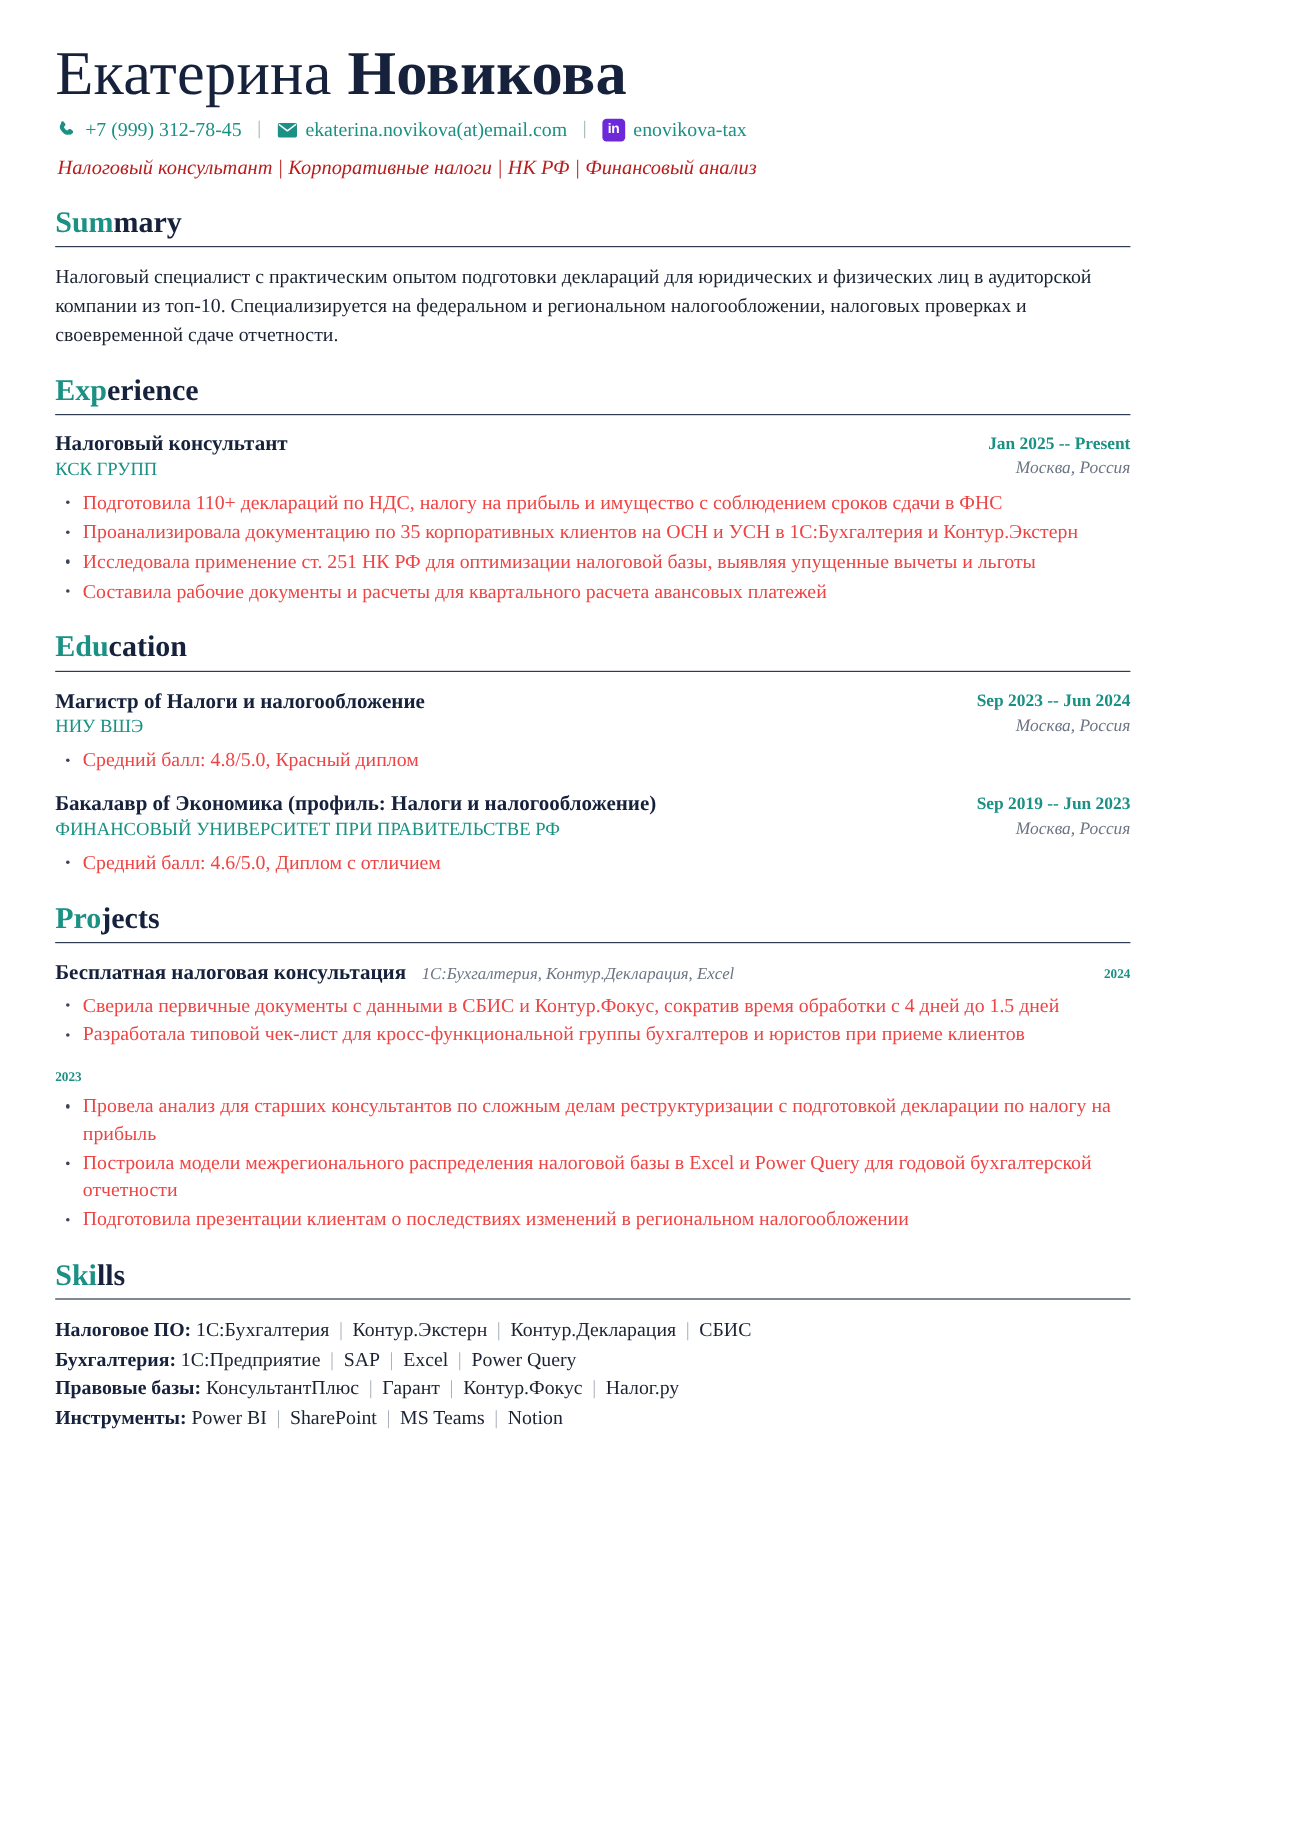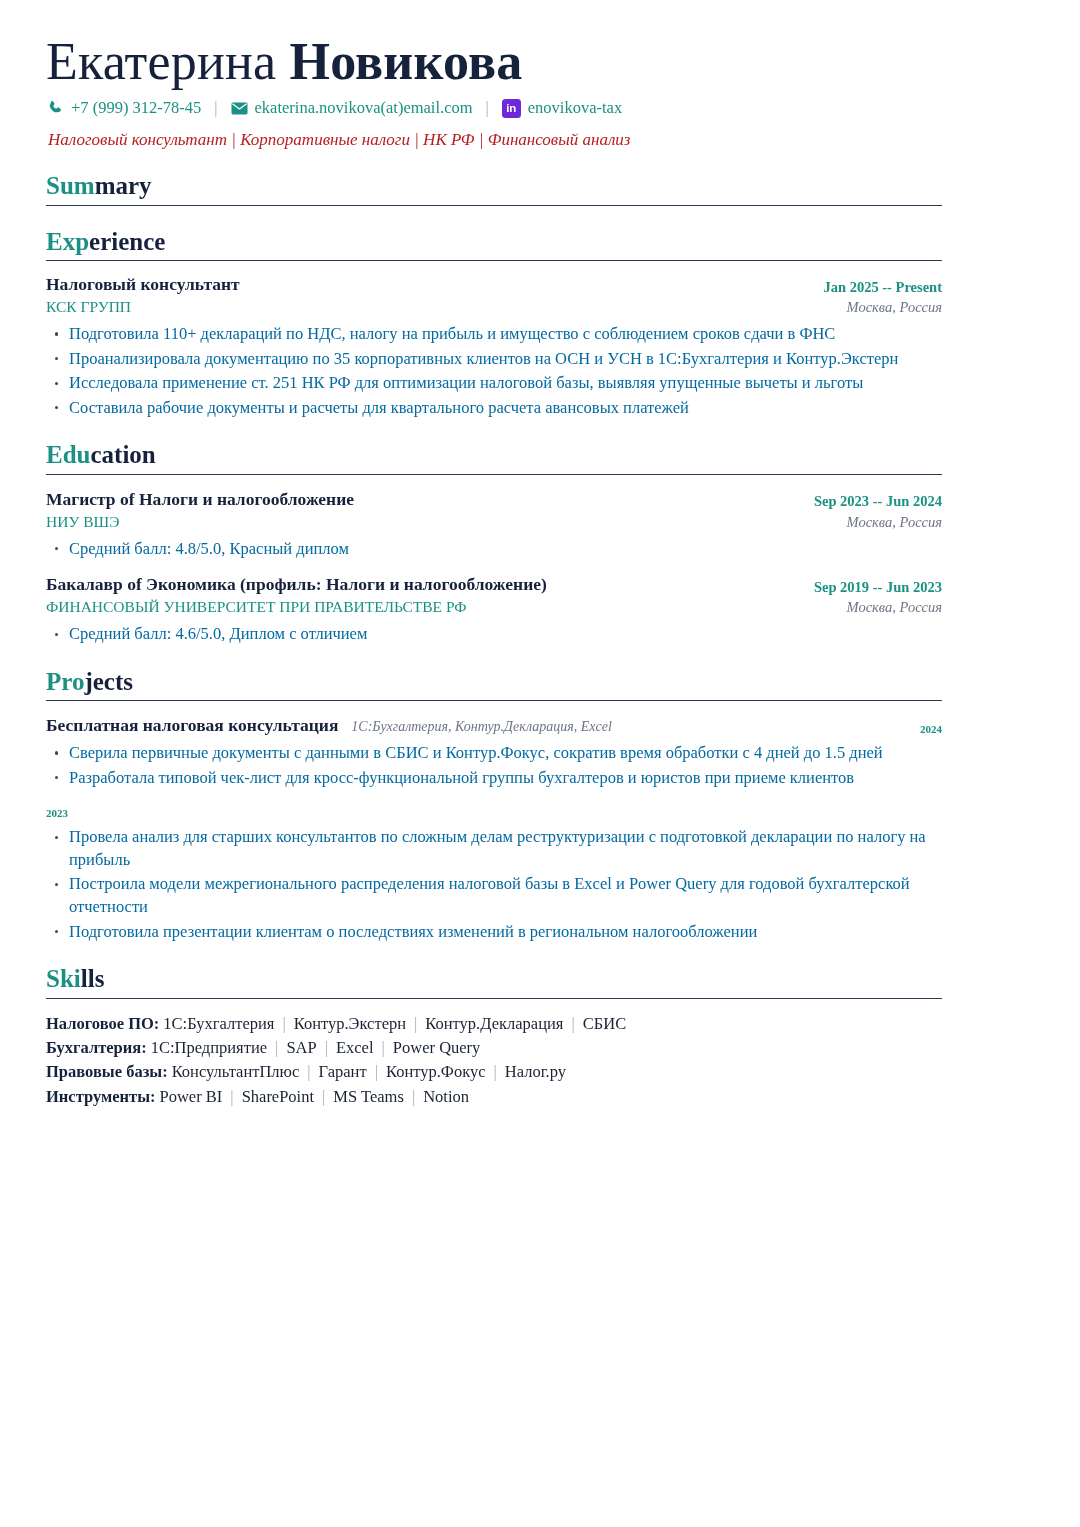--- a/index.html
+++ b/index.html
@@ -98,21 +98,21 @@
     line-height: 1.45;
     color: #1b2333;
     text-align: left;
   }
 
   
   .entry { margin-top: 14px; }
   .entry:first-of-type { margin-top: 13px; }
   .entry-row {
     display: flex;
-    align-items: flex-end;
+    align-items: center;
     justify-content: space-between;
     gap: 18px;
   }
   .entry-left { min-width: 0; }
   .entry-right { text-align: right; white-space: nowrap; flex: 0 0 auto; }
 
   .entry-title {
     font-size: 17.5px;
     font-weight: 700;
     color: #16213c;
@@ -141,21 +141,21 @@
   ul.bullets {
     list-style: none;
     margin: 5px 0 0 0;
     padding: 0;
   }
   ul.bullets li {
     position: relative;
     padding-left: 23px;
     font-size: 16.5px;
     line-height: 1.37;
-    color: #0369a1;
+    color: #ef4444;
     margin-top: 2px;
   }
   ul.bullets li::before {
     content: "";
     position: absolute;
     left: 9px;
     top: 9.5px;
     width: 3.2px;
     height: 3.2px;
     border-radius: 50%;
@@ -234,20 +234,21 @@
         <span>enovikova-tax</span>
       </span>
     </div>
 
     <div class="tagline">Налоговый консультант | Корпоративные налоги | НК РФ | Финансовый анализ</div>
   </header>
 
   <section class="section">
     <h2 class="sec-head"><span class="tealpart">Sum</span><span>mary</span></h2>
     <div class="sec-rule"></div>
+    <p class="summary-text">Налоговый специалист с практическим опытом подготовки деклараций для юридических и физических лиц в аудиторской компании из топ-10. Специализируется на федеральном и региональном налогообложении, налоговых проверках и своевременной сдаче отчетности.</p>
   </section>
 
   <section class="section">
     <h2 class="sec-head"><span class="tealpart">Exp</span><span>erience</span></h2>
     <div class="sec-rule"></div>
     <div>
       <div class="entry">
         <div class="entry-row">
           <div class="entry-left">
             <div class="entry-title">Налоговый консультант</div>

